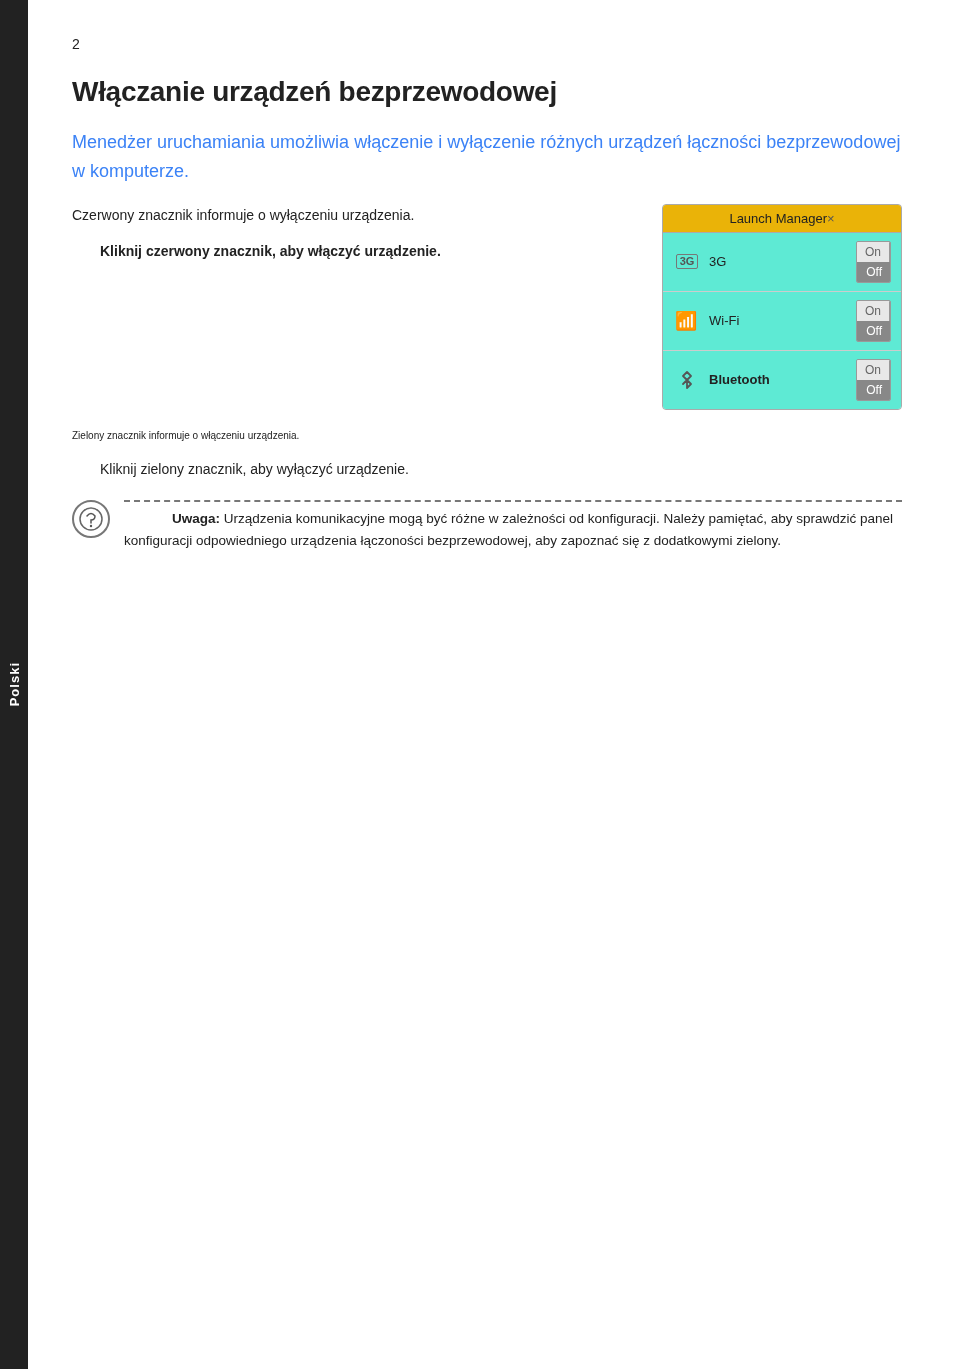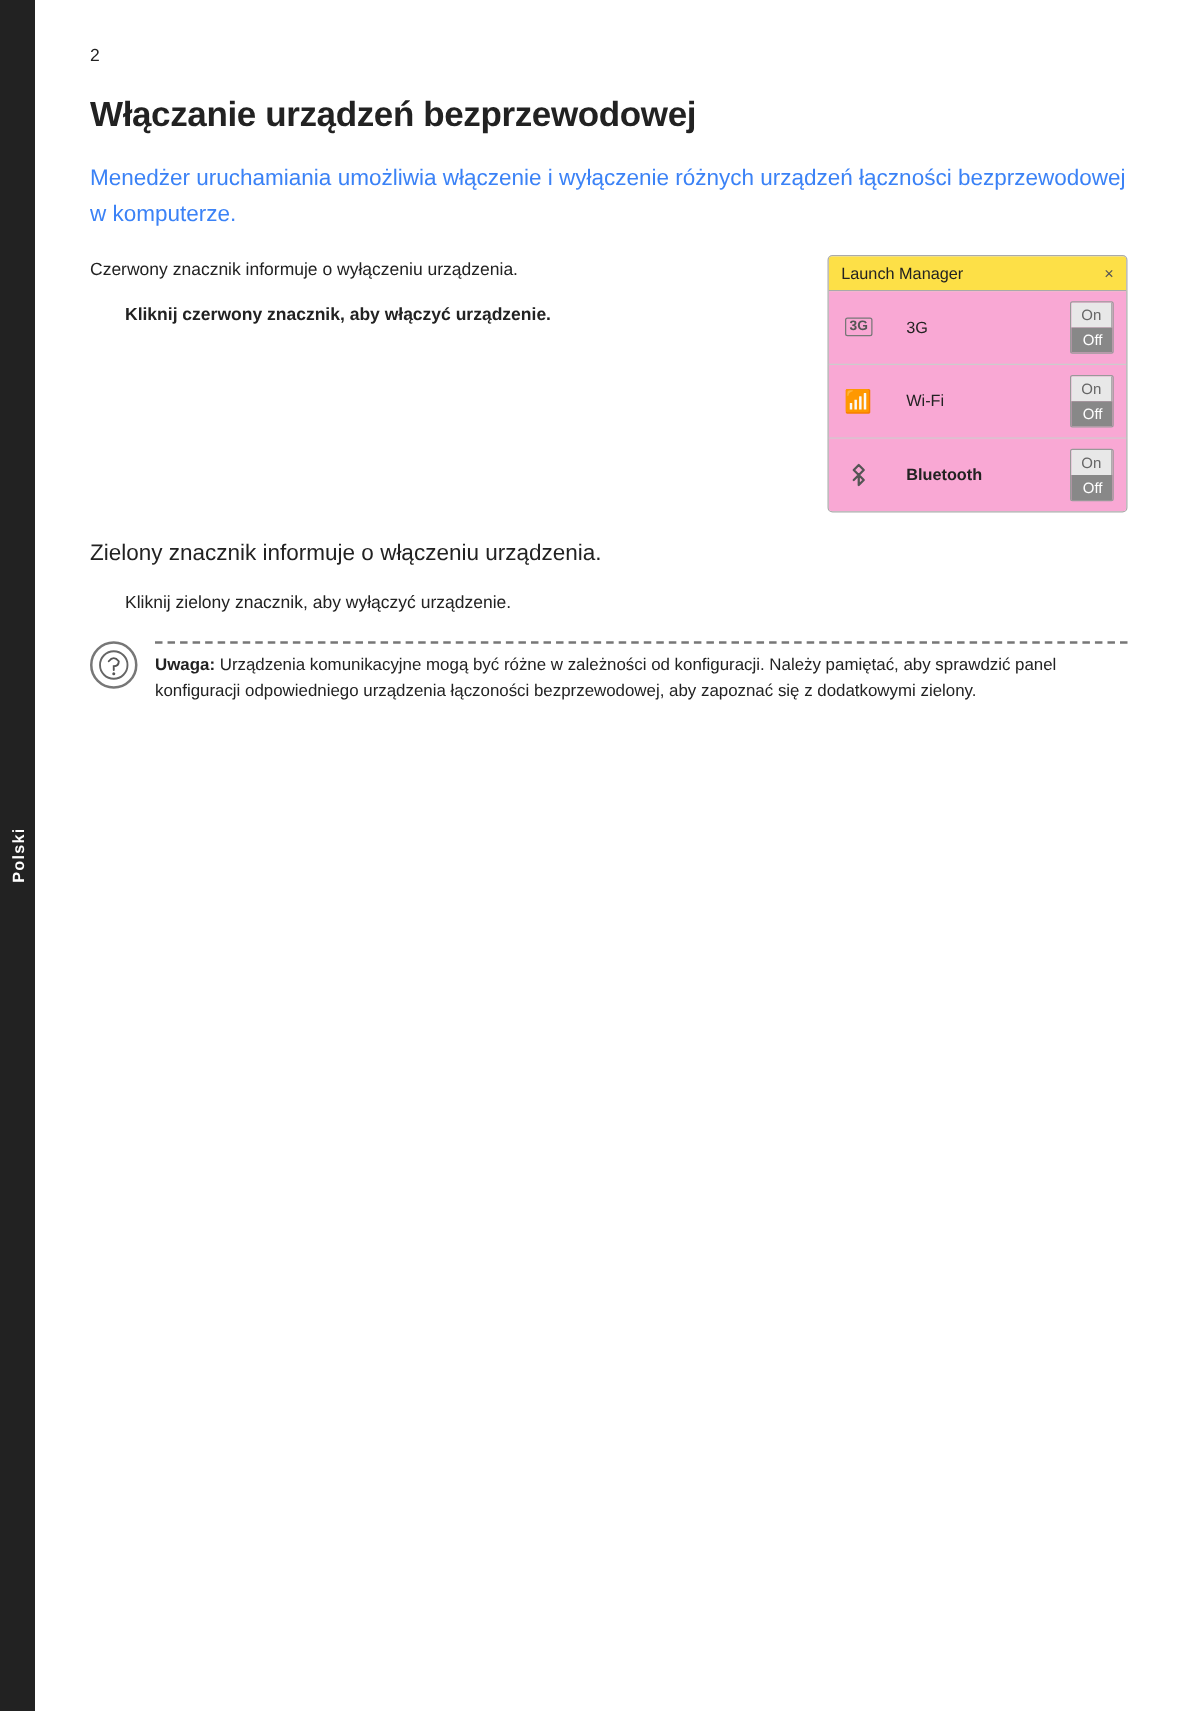--- a/index.html
+++ b/index.html
@@ -94,21 +94,21 @@
     .indented-text {
       font-size: 14px;
       line-height: 1.6;
       margin-left: 28px;
       margin-bottom: 14px;
       color: #222;
       font-weight: bold;
     }
 
     .below-panel-text {
-      font-size: 18px;
+      font-size: 10px;
       line-height: 1.6;
       margin-bottom: 14px;
       color: #222;
     }
 
     .indented-below {
       font-size: 14px;
       line-height: 1.6;
       margin-left: 28px;
       margin-bottom: 20px;
@@ -120,22 +120,22 @@
       border: 1px solid #aaa;
       background: #f0f0f0;
       border-radius: 4px;
       overflow: hidden;
       min-width: 220px;
     }
 
     .lm-titlebar {
       display: flex;
       align-items: center;
-      justify-content: space-between;
-      background: #fde047;
+      justify-content: center;
+      background: #eab308;
       padding: 6px 10px;
       border-bottom: 1px solid #aaa;
     }
 
     .lm-title {
       font-size: 13px;
       color: #222;
     }
 
     .lm-close {
@@ -143,22 +143,21 @@
       color: #555;
       cursor: pointer;
       line-height: 1;
     }
 
     .lm-row {
       display: flex;
       align-items: center;
       padding: 8px 10px;
       border-bottom: 1px solid #ccc;
-      background: #f9a8d4;
-      gap: 16px;
+      background: #5eead4;
     }
 
     .lm-row:last-child {
       border-bottom: none;
     }
 
     .lm-icon {
       width: 28px;
       height: 22px;
       margin-right: 8px;
@@ -208,20 +207,21 @@
     }
 
     .note-text {
       font-size: 13.5px;
       line-height: 1.6;
       color: #222;
     }
 
     .note-text strong {
       font-weight: bold;
+      margin-left: 48px;
     }
 
     
     strong.key {
       font-weight: bold;
     }
 
     
     .note-row {
       display: flex;

